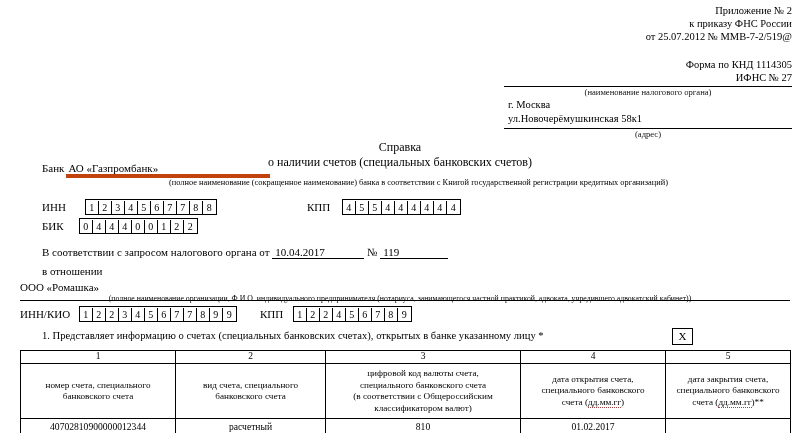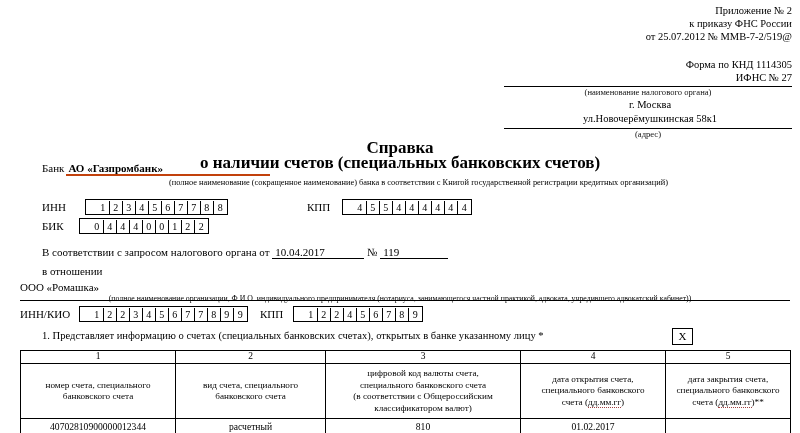--- a/index.html
+++ b/index.html
@@ -50,52 +50,51 @@
     margin-top: 1px;
     width: 100%;
   }
   .caption {
     text-align: center;
     font-size: 8.6px;
     line-height: 11px;
     color: #111;
   }
   .addr-line {
-    text-align: center;
+    text-align: left;
     padding-left: 4px;
     font-size: 10.5px;
     line-height: 14px;
   }
 
   
   .doc-title {
     position: absolute;
     top: 140px;
     left: 0;
     width: 800px;
     text-align: center;
-    font-weight: bold;
-    font-size: 17px;
+    font-weight: normal;
+    font-size: 12px;
     line-height: 15px;
   }
 
   
   .bank-line {
     position: absolute;
     top: 162px;
     left: 42px;
     width: 748px;
     font-size: 11px;
   }
   .bank-field {
     display: inline-block;
-    border-bottom: 2px solid #c2410c;
+    border-bottom: 4px solid #c2410c;
     min-width: 200px;
     padding: 0 2px 0 2px;
-    font-weight: bold;
   }
   .bank-label { margin-right: 2px; }
   .bank-caption {
     position: absolute;
     top: 178px;
     left: 0;
     width: 800px;
     text-align: center;
     font-size: 8.4px;
     padding-left: 37px;
@@ -108,21 +107,20 @@
     display: inline-block;
     vertical-align: middle;
   }
   .boxes {
     display: inline-block;
     vertical-align: middle;
     border: 1px solid #000;
     height: 14px;
     line-height: 14px;
     white-space: nowrap;
-    padding-left: 11px;
   }
   .boxes .cell {
     display: inline-block;
     width: 13px;
     height: 14px;
     line-height: 14px;
     text-align: center;
     font-size: 10px;
     border-right: 1px solid #000;
     box-sizing: border-box;

